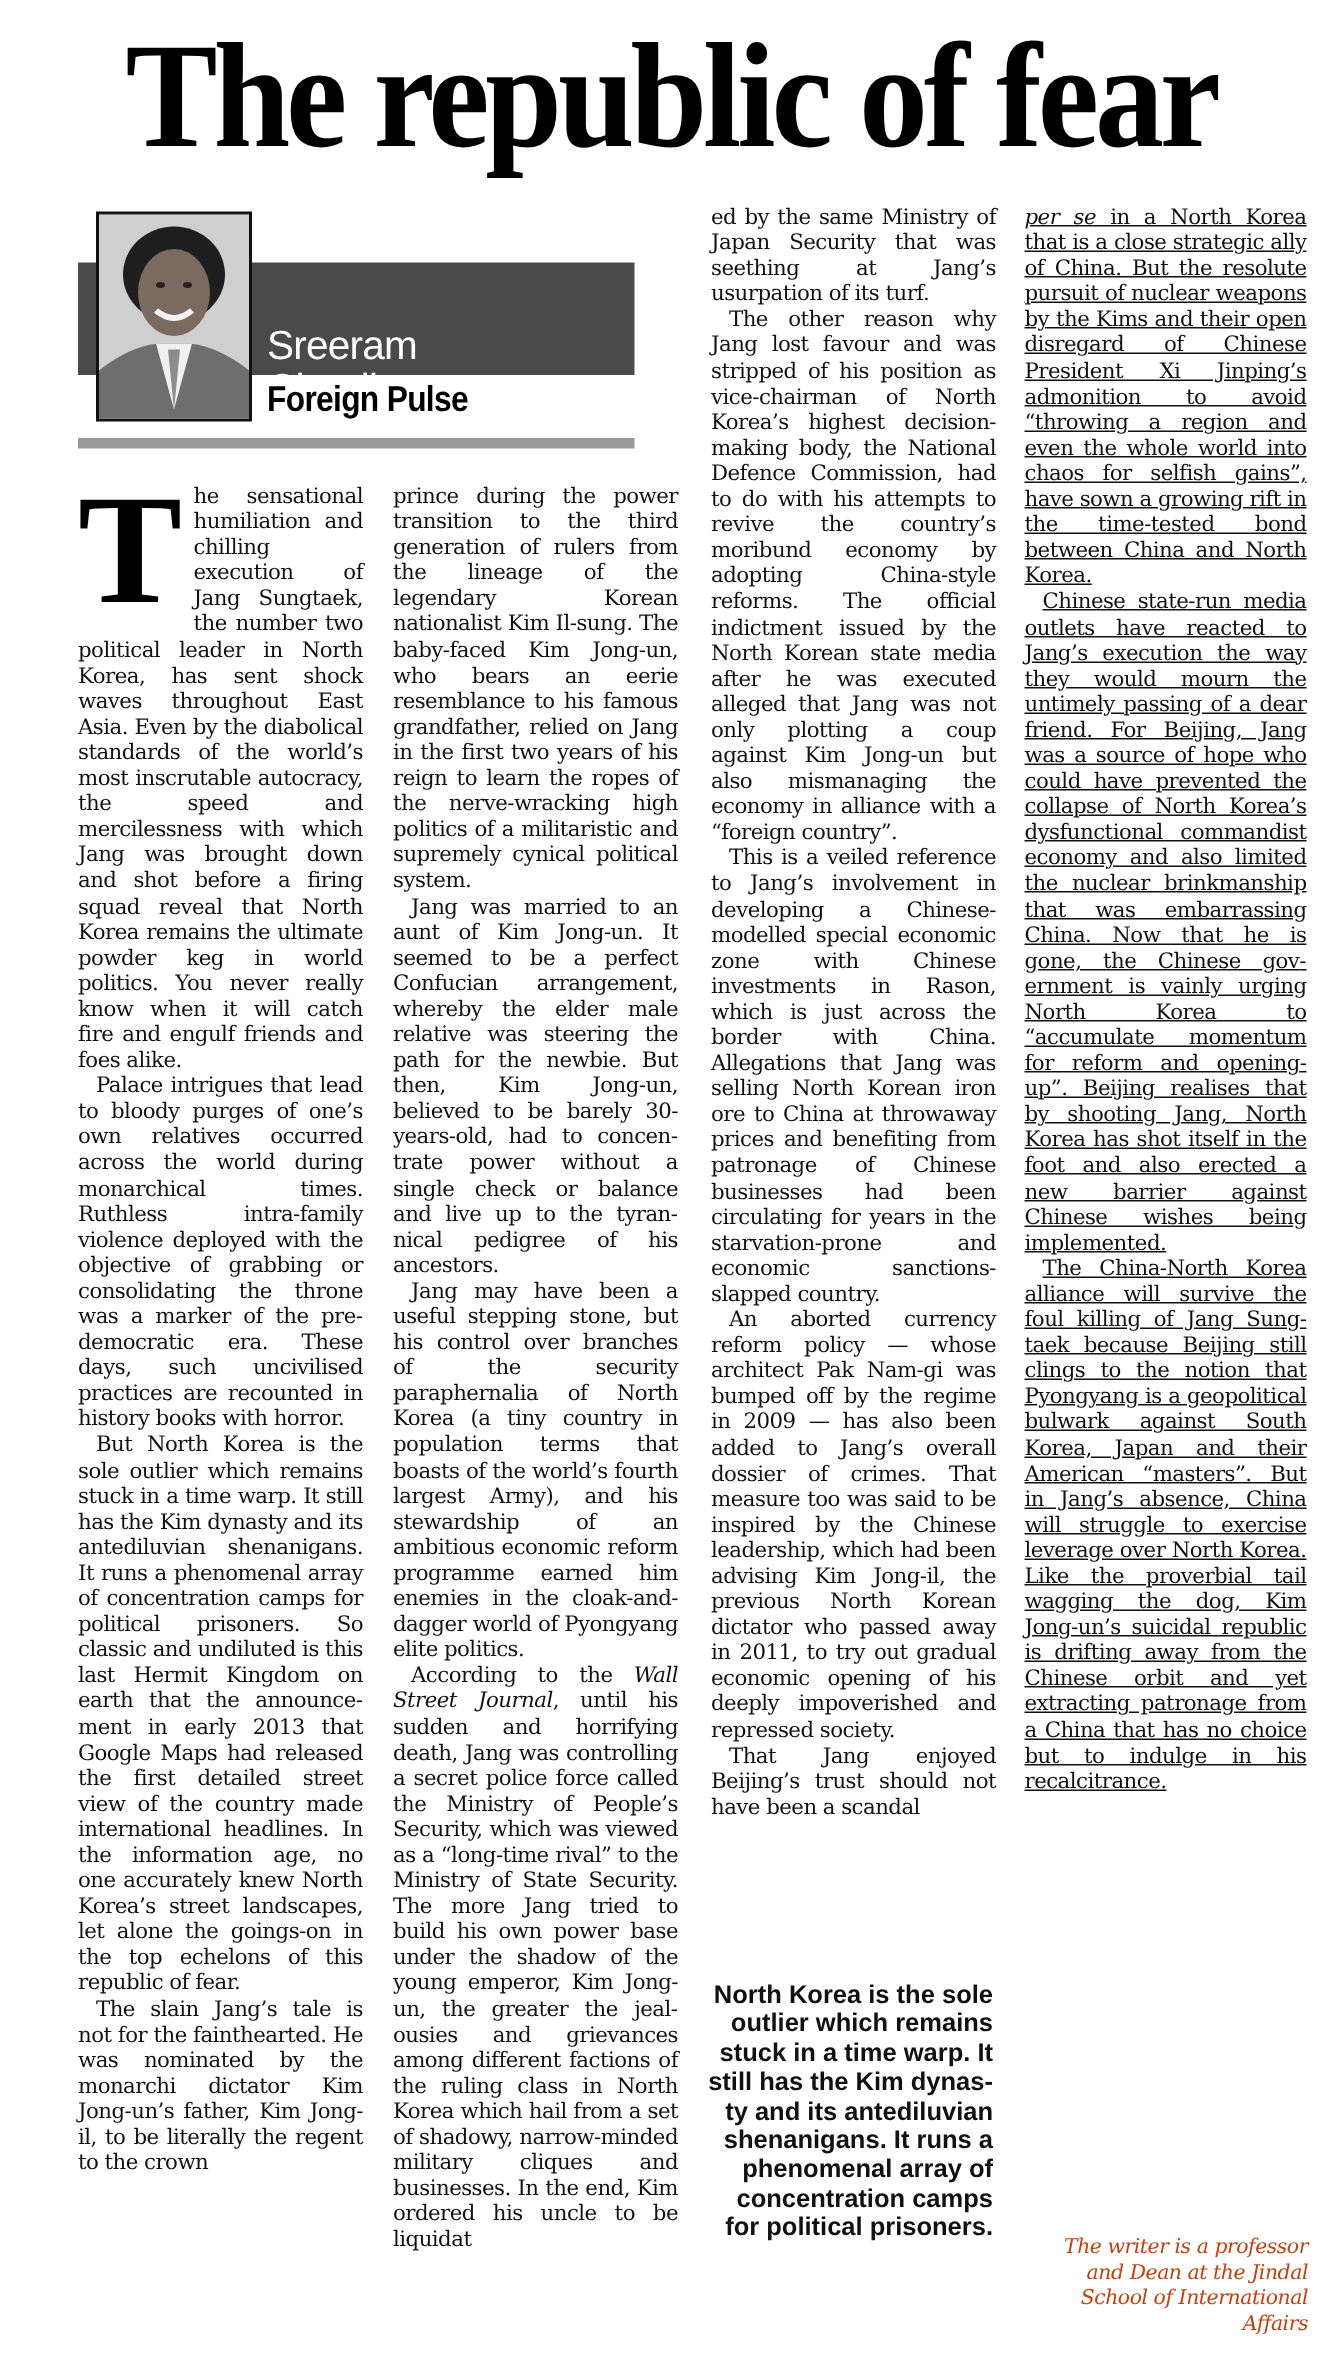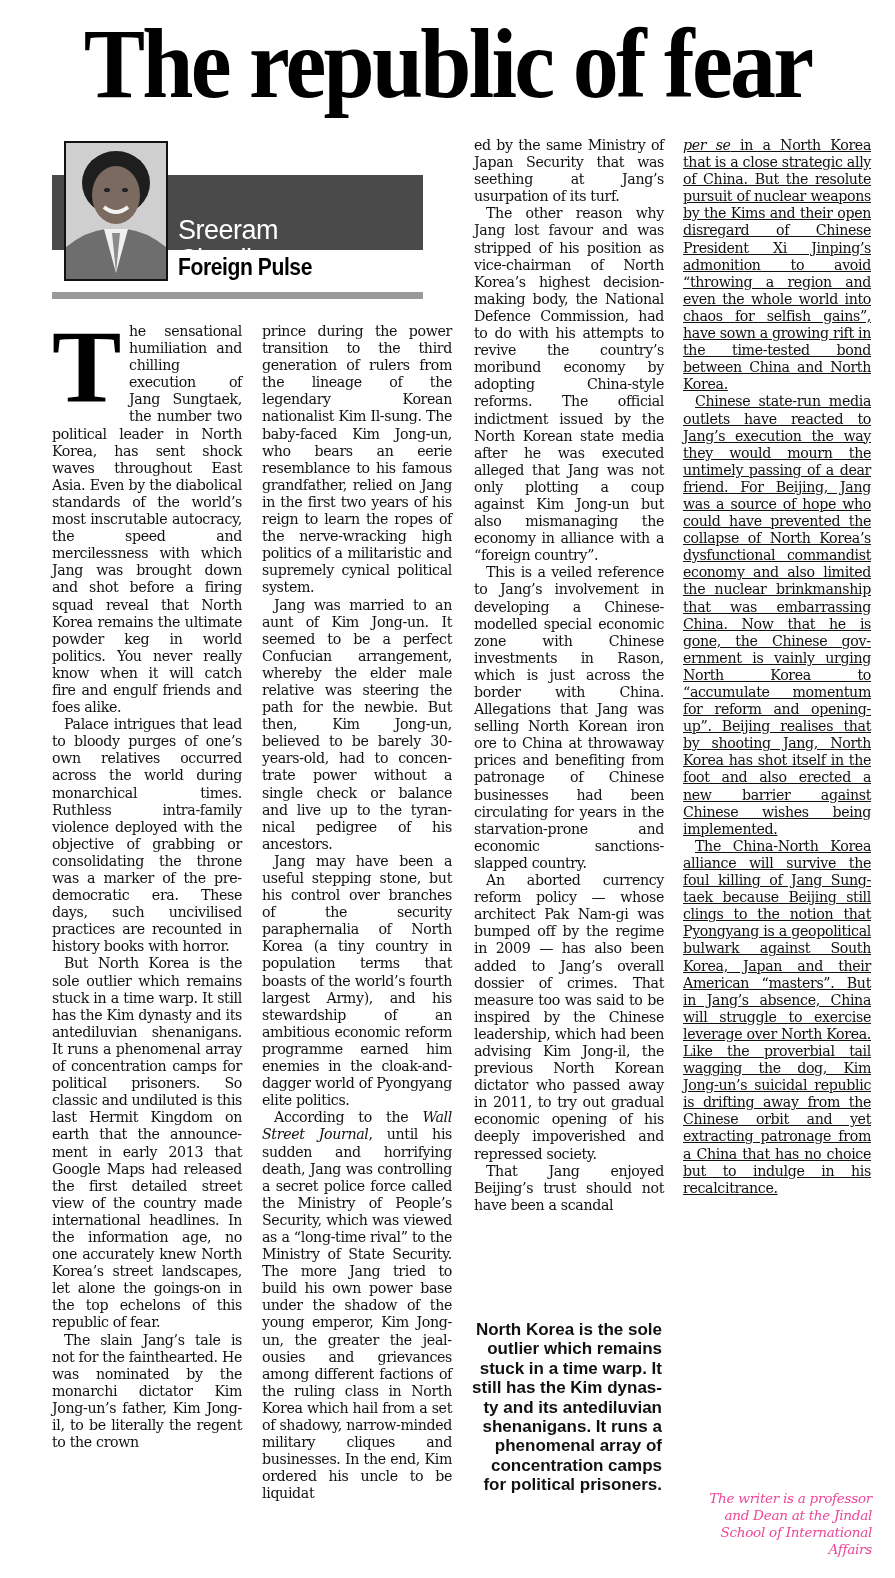--- a/index.html
+++ b/index.html
@@ -57,21 +57,21 @@
     color: #000; height: 84px;
   }
   .pullquote {
     position: absolute; left: 470px; top: 1320px; width: 192px;
     font-family: "Liberation Sans", sans-serif; font-weight: bold;
     font-size: 17px; line-height: 19.4px; text-align: right; color: #111;
   }
   .writer-note {
     position: absolute; left: 690px; top: 1490px; width: 182px;
     font-family: "DejaVu Serif", serif; font-style: italic;
-    font-size: 13.6px; line-height: 17px; text-align: right; color: #ec4899;
+    font-size: 13.6px; line-height: 17px; text-align: right; color: #c2410c;
     letter-spacing: -0.3px;
   }
   em { font-style: italic; }
 </style>
 </head>
 <body>
 
 <h1 class="headline">The republic of fear</h1>
 
 <div class="byline-band"></div>

